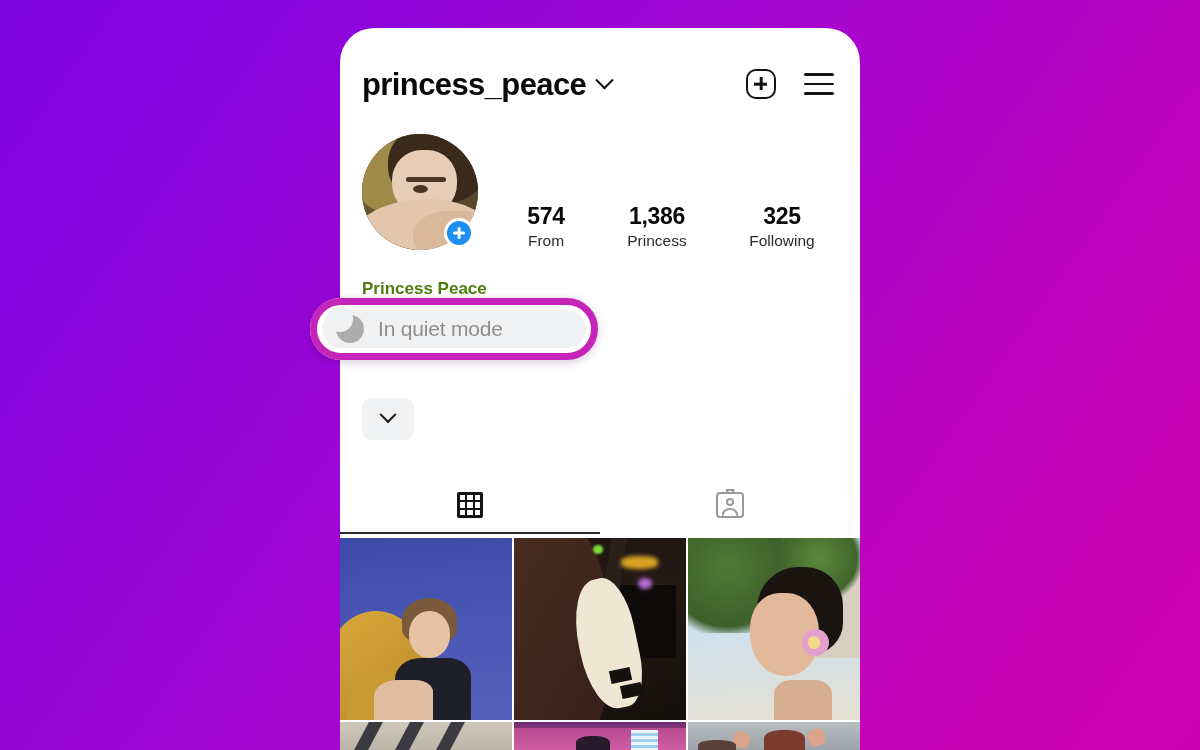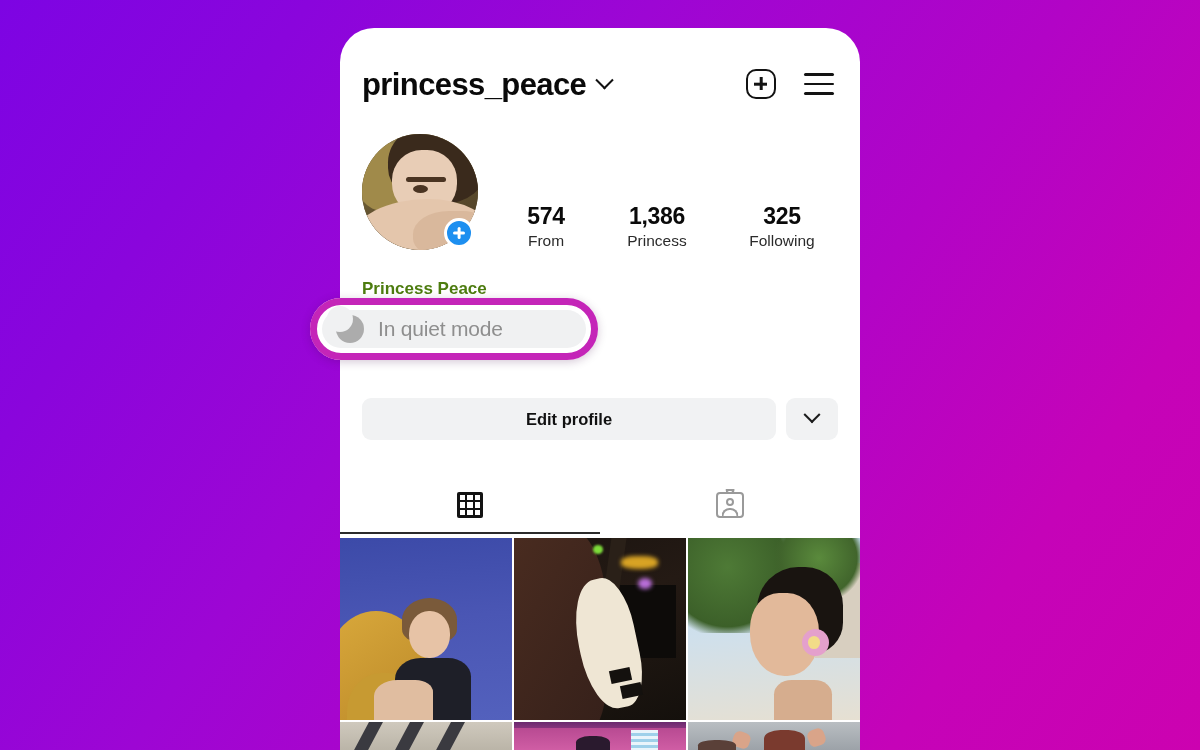--- a/index.html
+++ b/index.html
@@ -412,21 +412,20 @@
     </div>
   </div>
 
   <div id="bio-block">
     <div id="bio-name">Princess Peace</div>
     <div id="bio-line2"></div>
     <div id="bio-line3">From Italy living in California</div>
   </div>
 
   <div id="action-row">
-    <button id="edit-profile-button">Edit profile</button>
     <div id="more-options-button">
       <span class="chev2"></span>
     </div>
   </div>
 
   <div id="tab-bar">
     <div class="tab active" id="tab-grid">
       <div class="grid-glyph">
         <i></i>
           <i></i>

